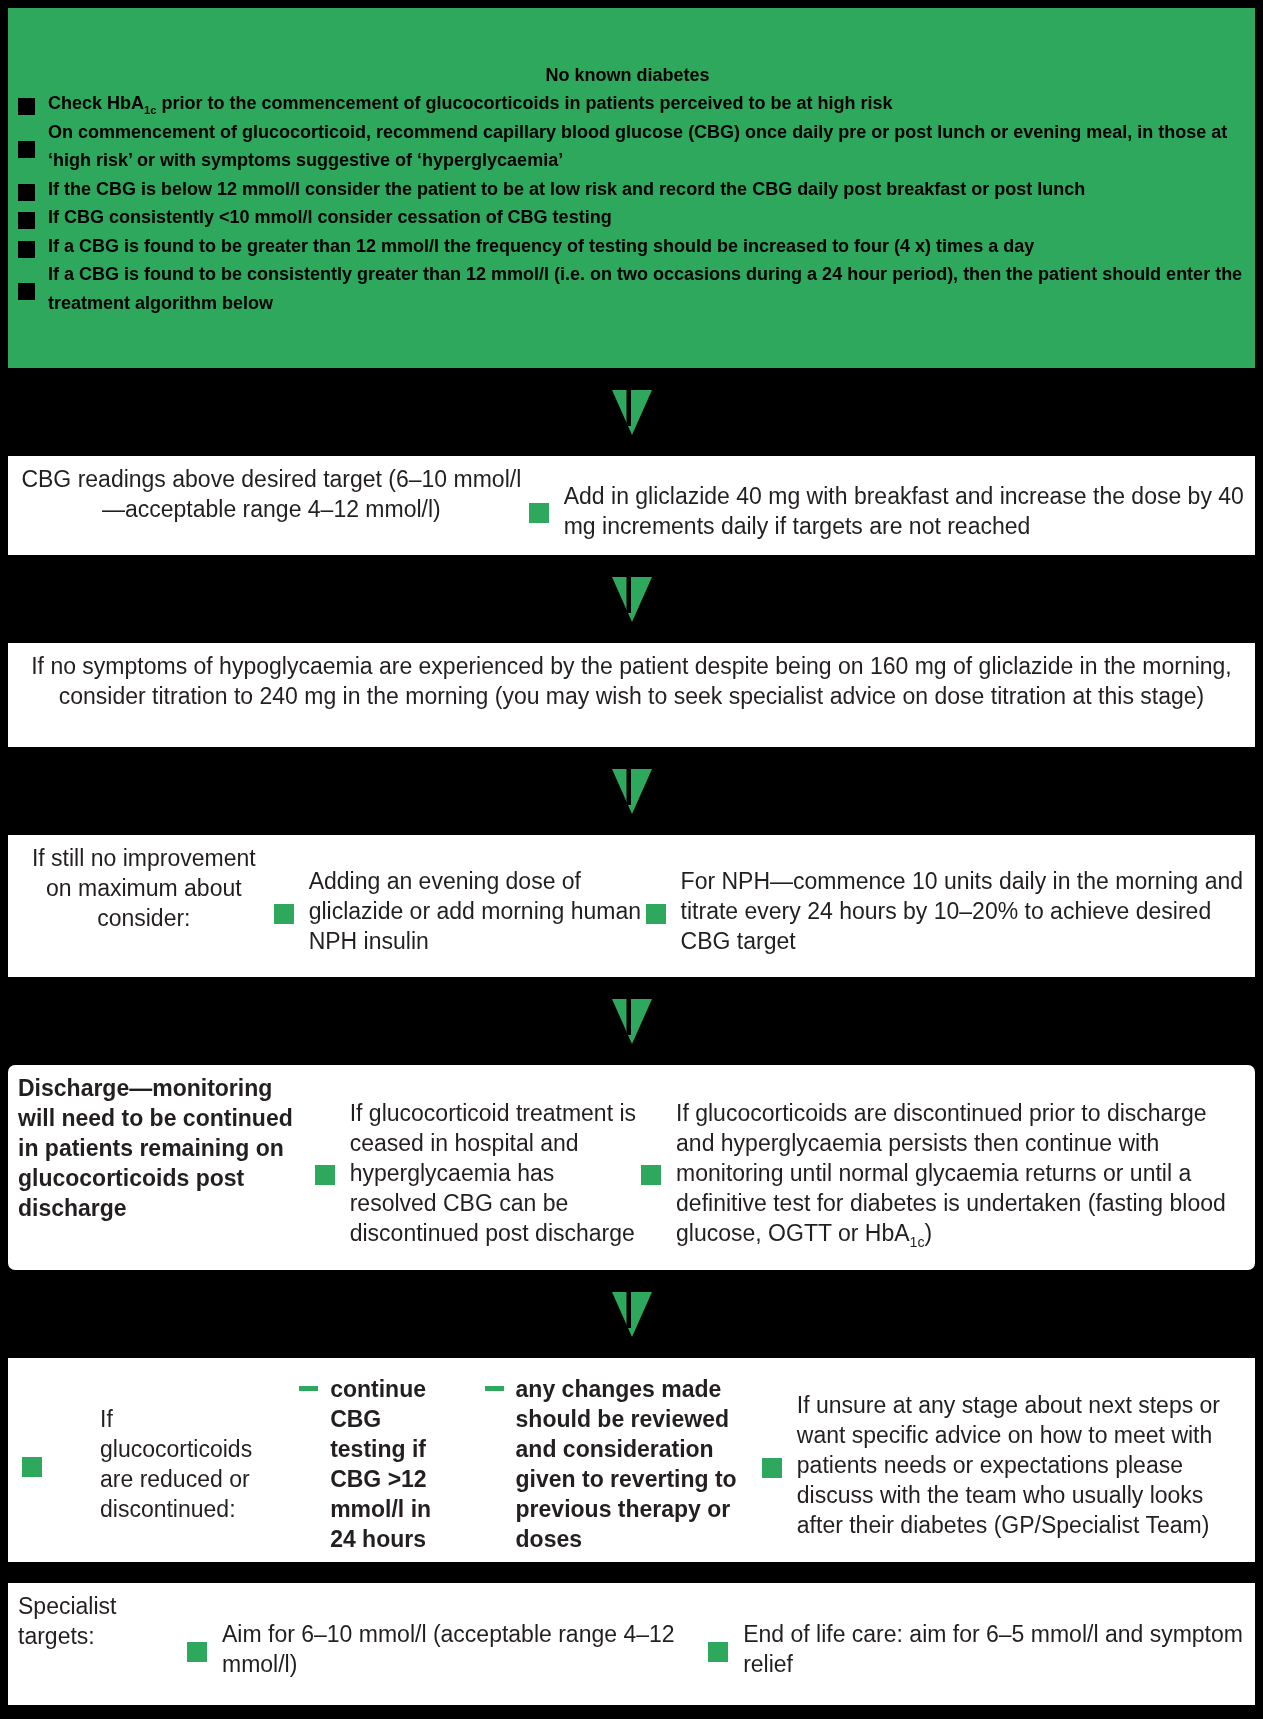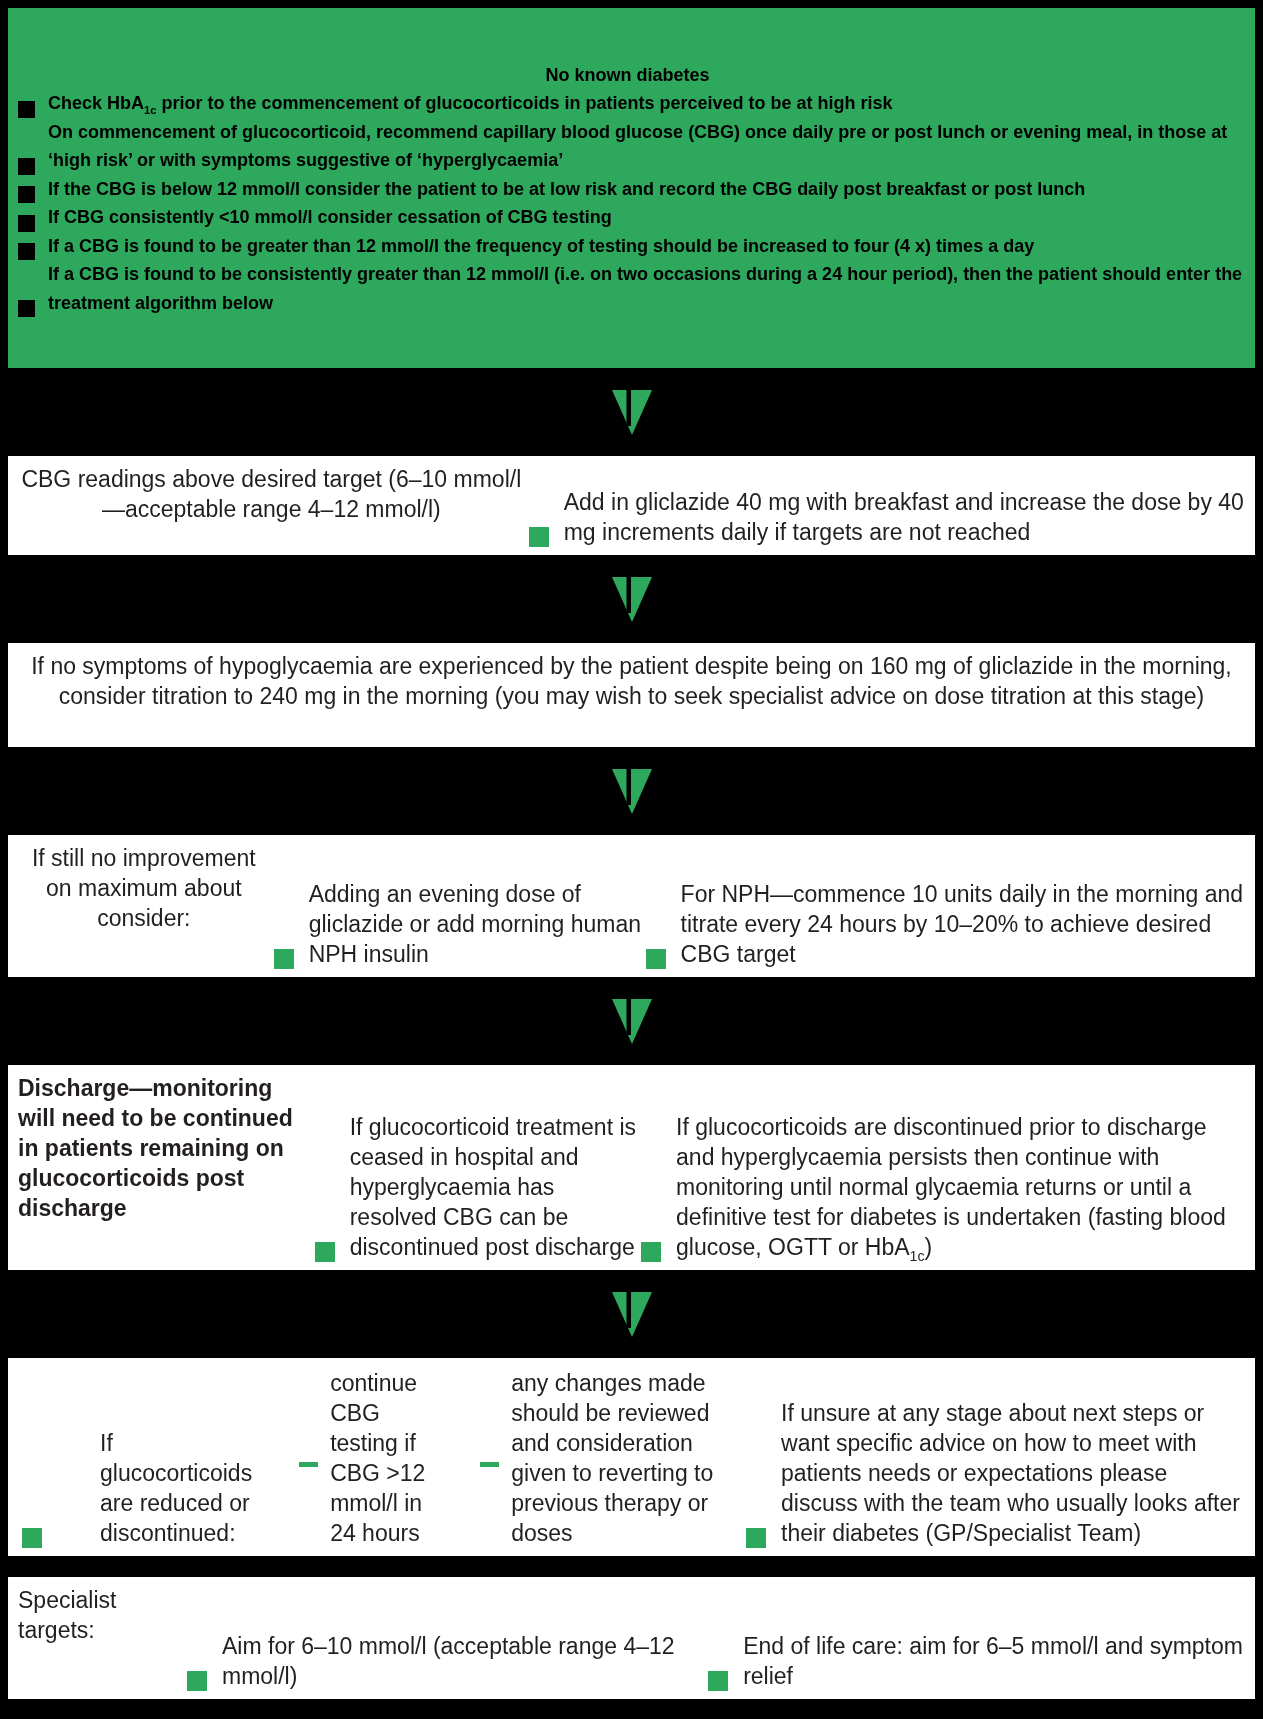--- a/index.html
+++ b/index.html
@@ -30,21 +30,21 @@
     display: flex;
     flex-direction: column;
     justify-content: center;
   }
   .green-box .title {
     text-align: center;
   }
   
   .brow {
     display: flex;
-    align-items: flex-end;
+    align-items: center;
   }
   .marker {
     flex: none;
     width: 17px;
     height: 17px;
     margin: 6px 13px 0 6px;
   }
   .marker.black { background: #000; }
   .btext { flex: 1; }
   sub {
@@ -68,35 +68,36 @@
   .wbox .brow:first-child { margin-top: 8px; gap: 43px; }
   .wbox .marker {
     width: 20px;
     height: 20px;
     background: #2EA85C;
     margin: 5px 15px 0 4px;
   }
   .wbox .bold-heading { font-weight: bold; }
   .sub-row {
     display: flex;
-    align-items: center;
-    margin-top: 2px;
+    align-items: flex-start;
+    margin-top: 8px;
     padding-left: 47px;
+    font-weight: bold;
   }
   .dash {
     flex: none;
     width: 19px;
     height: 5px;
     background: #2EA85C;
     margin: 12px 12px 0 0;
   }
   .h-box1 { min-height: 99px; }
   .h-box2 { min-height: 104px; }
   .h-box3 { min-height: 142px; }
-  .h-box4 { min-height: 205px; }
+  .h-box4 { min-height: 205px; border-radius: 7px; }
   .h-box5 { min-height: 172px; }
   .h-box6 { min-height: 122px; }
   
   .band {
     height: 88px;
     background: #000;
     display: flex;
     align-items: center;
     justify-content: center;
   }

